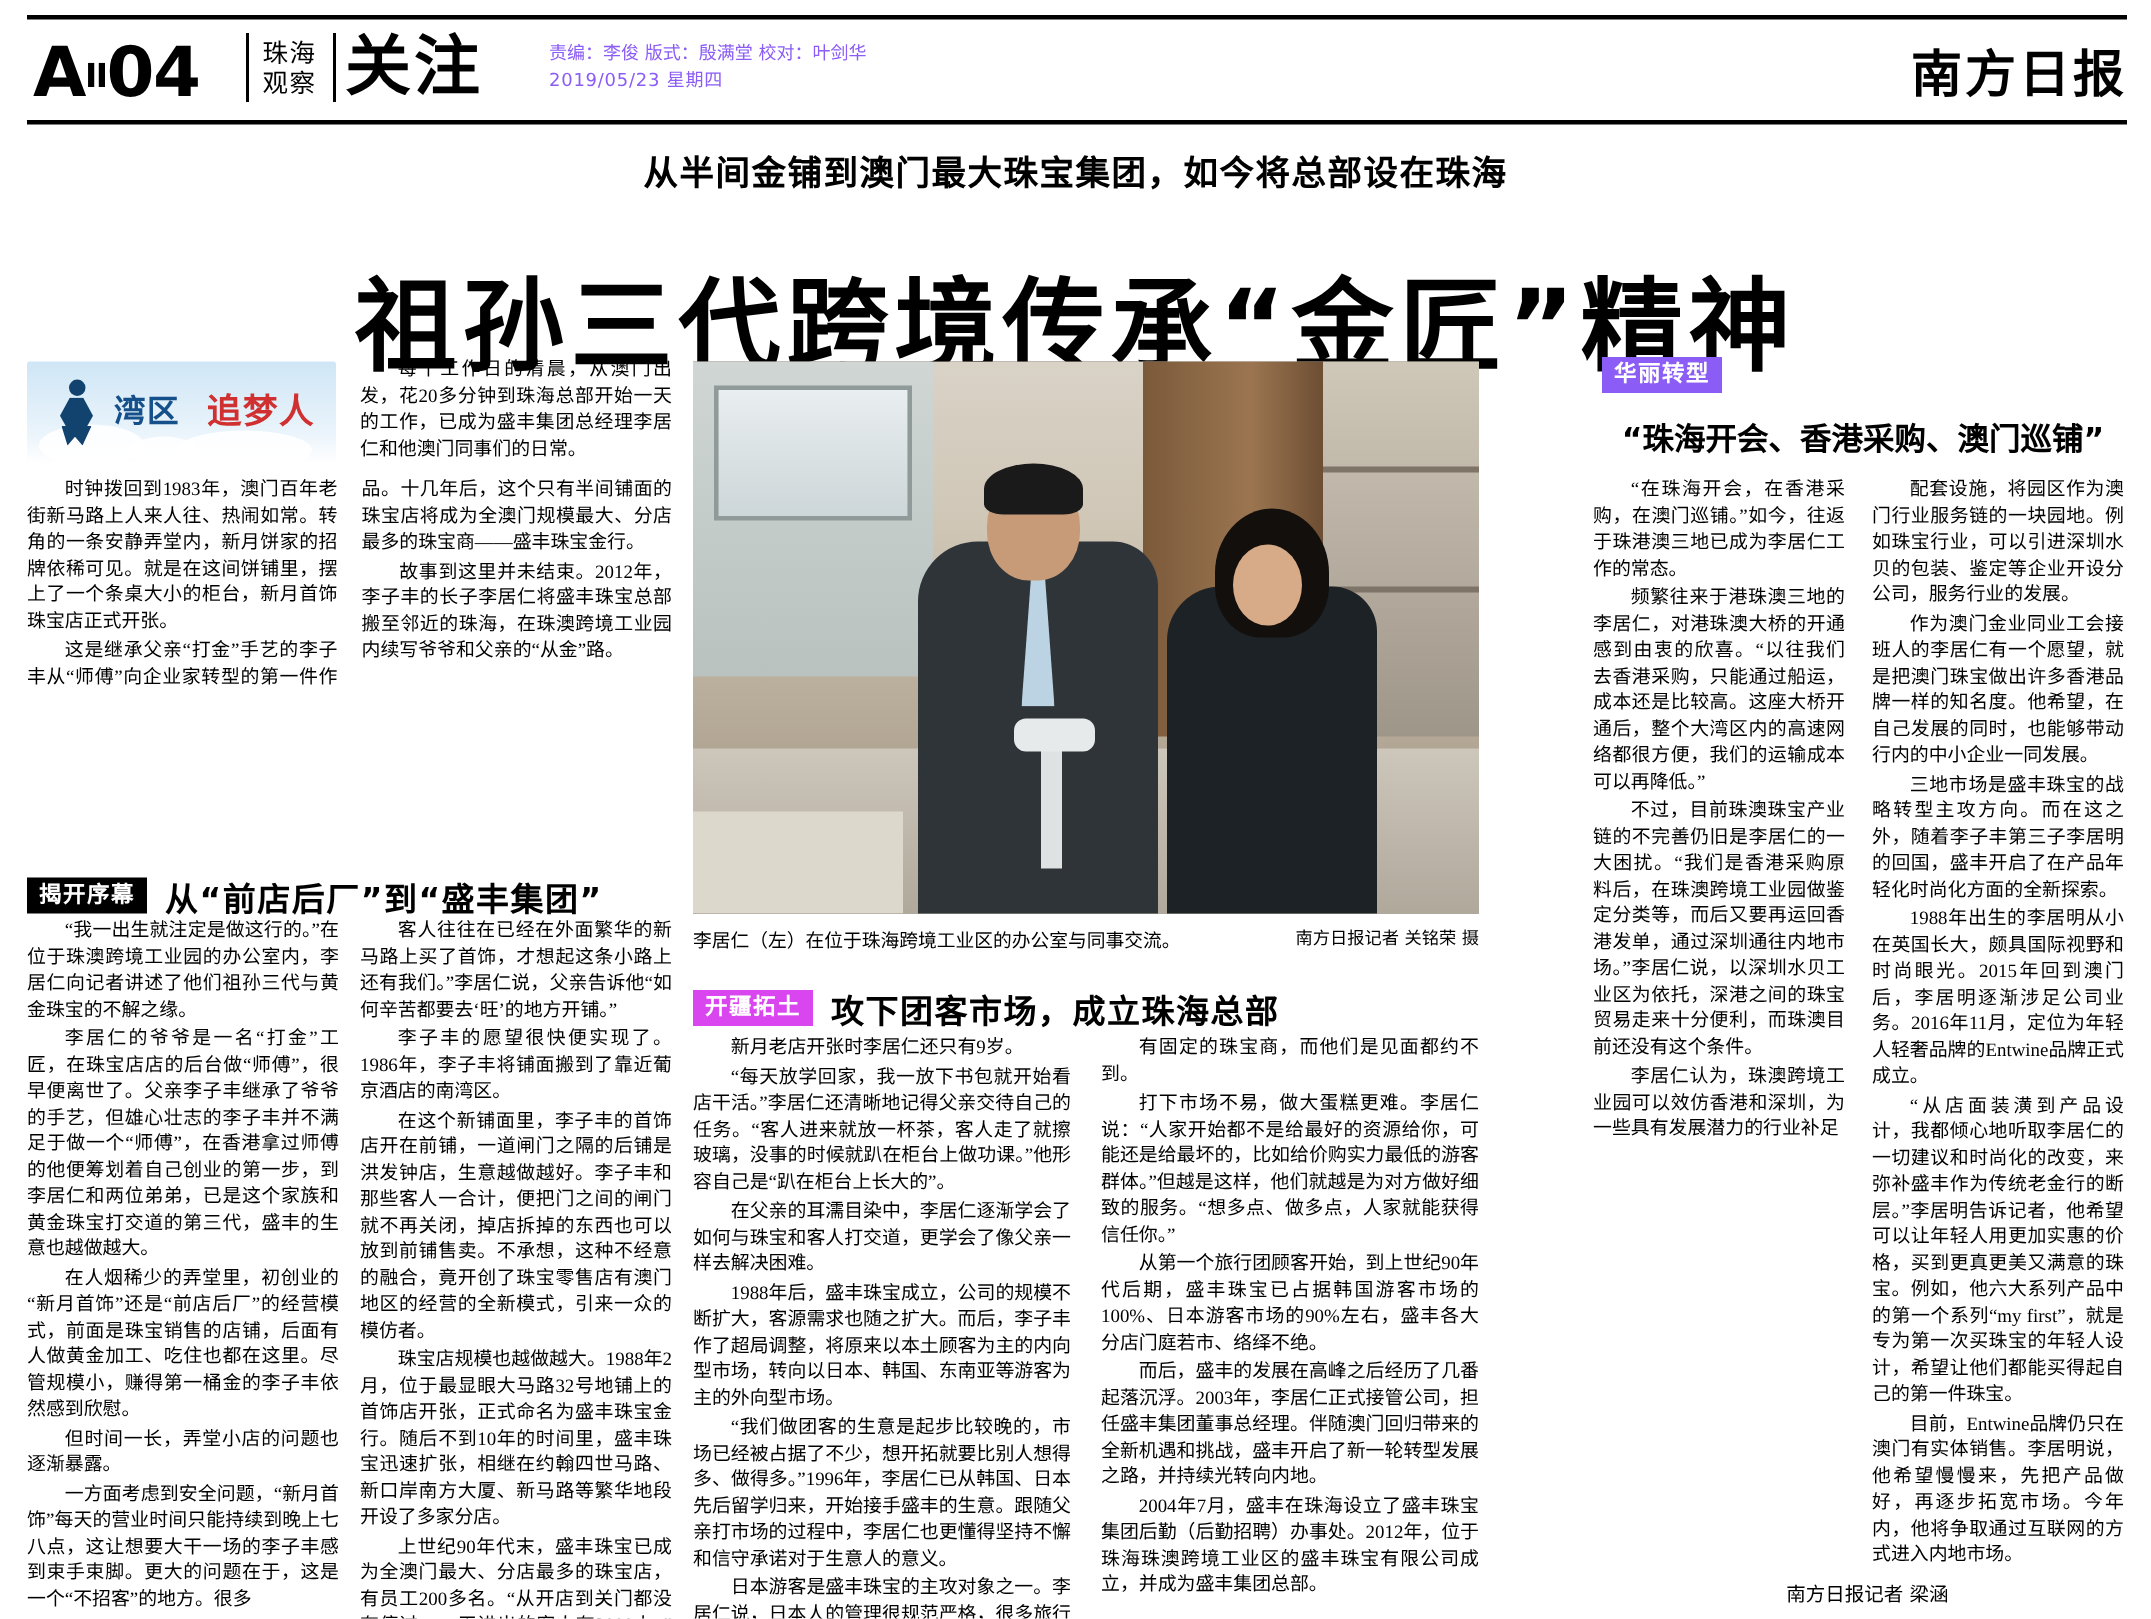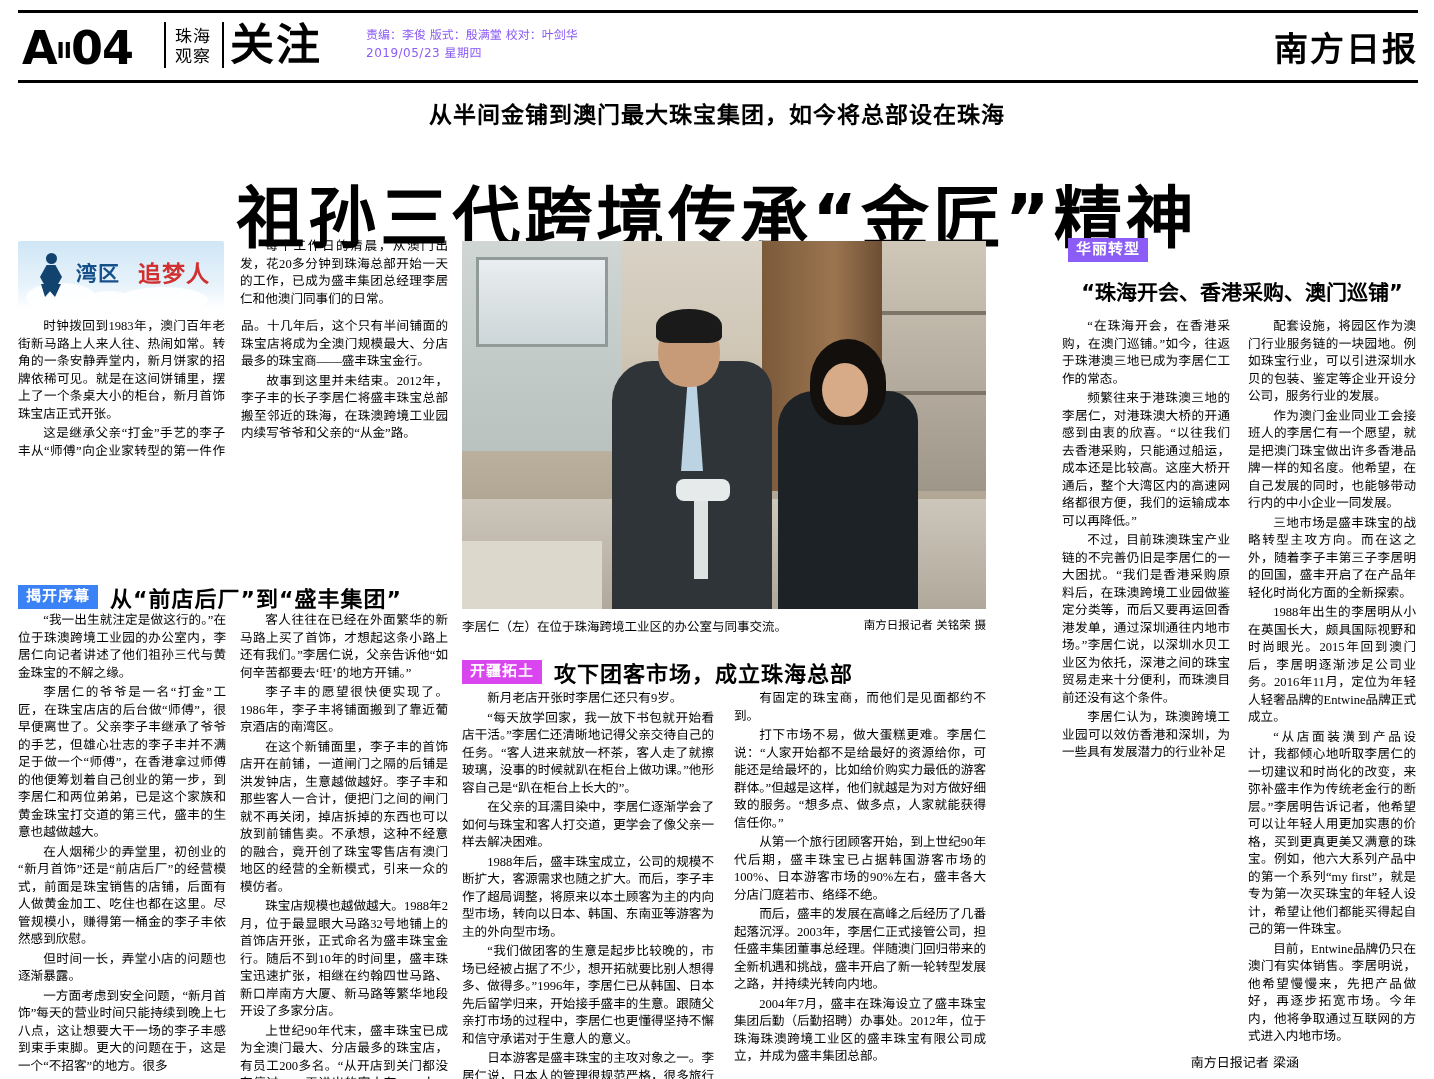--- a/index.html
+++ b/index.html
@@ -131,21 +131,21 @@
     text-align: justify;
   }
   .col p {
     margin: 0 0 2px 0;
     text-indent: 2em;
   }
 
   
   .eyebrow {
     display: inline-block;
-    background: #3b82f6;
+    background: #000000;
     color: #fff;
     font-family: "DejaVu Sans", sans-serif;
     font-size: 15px;
     font-weight: bold;
     padding: 3px 8px 4px 8px;
     letter-spacing: 1px;
     line-height: 17px;
     vertical-align: middle;
   }
   .eyebrow.green { background: #d946ef; }

